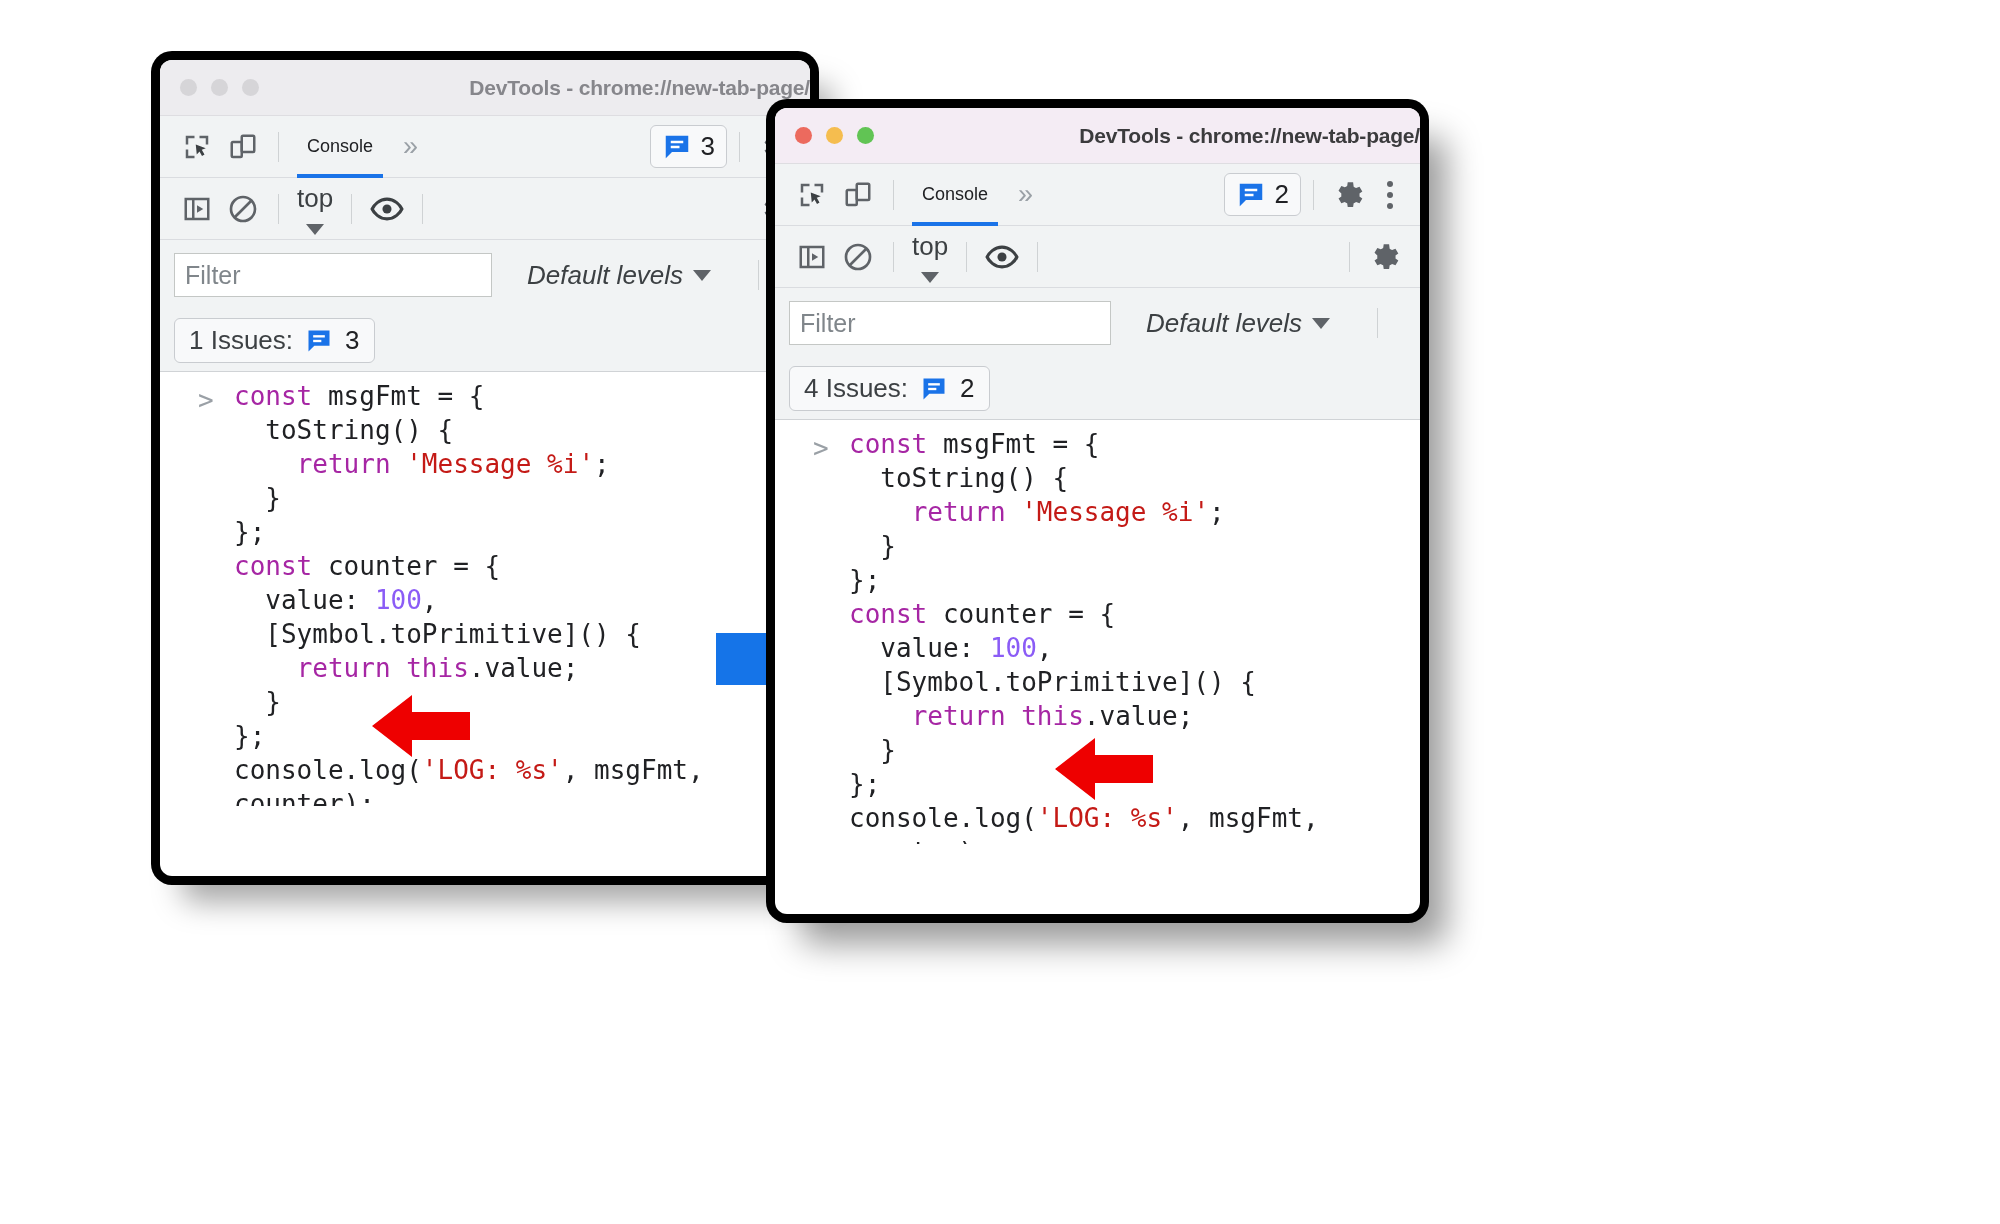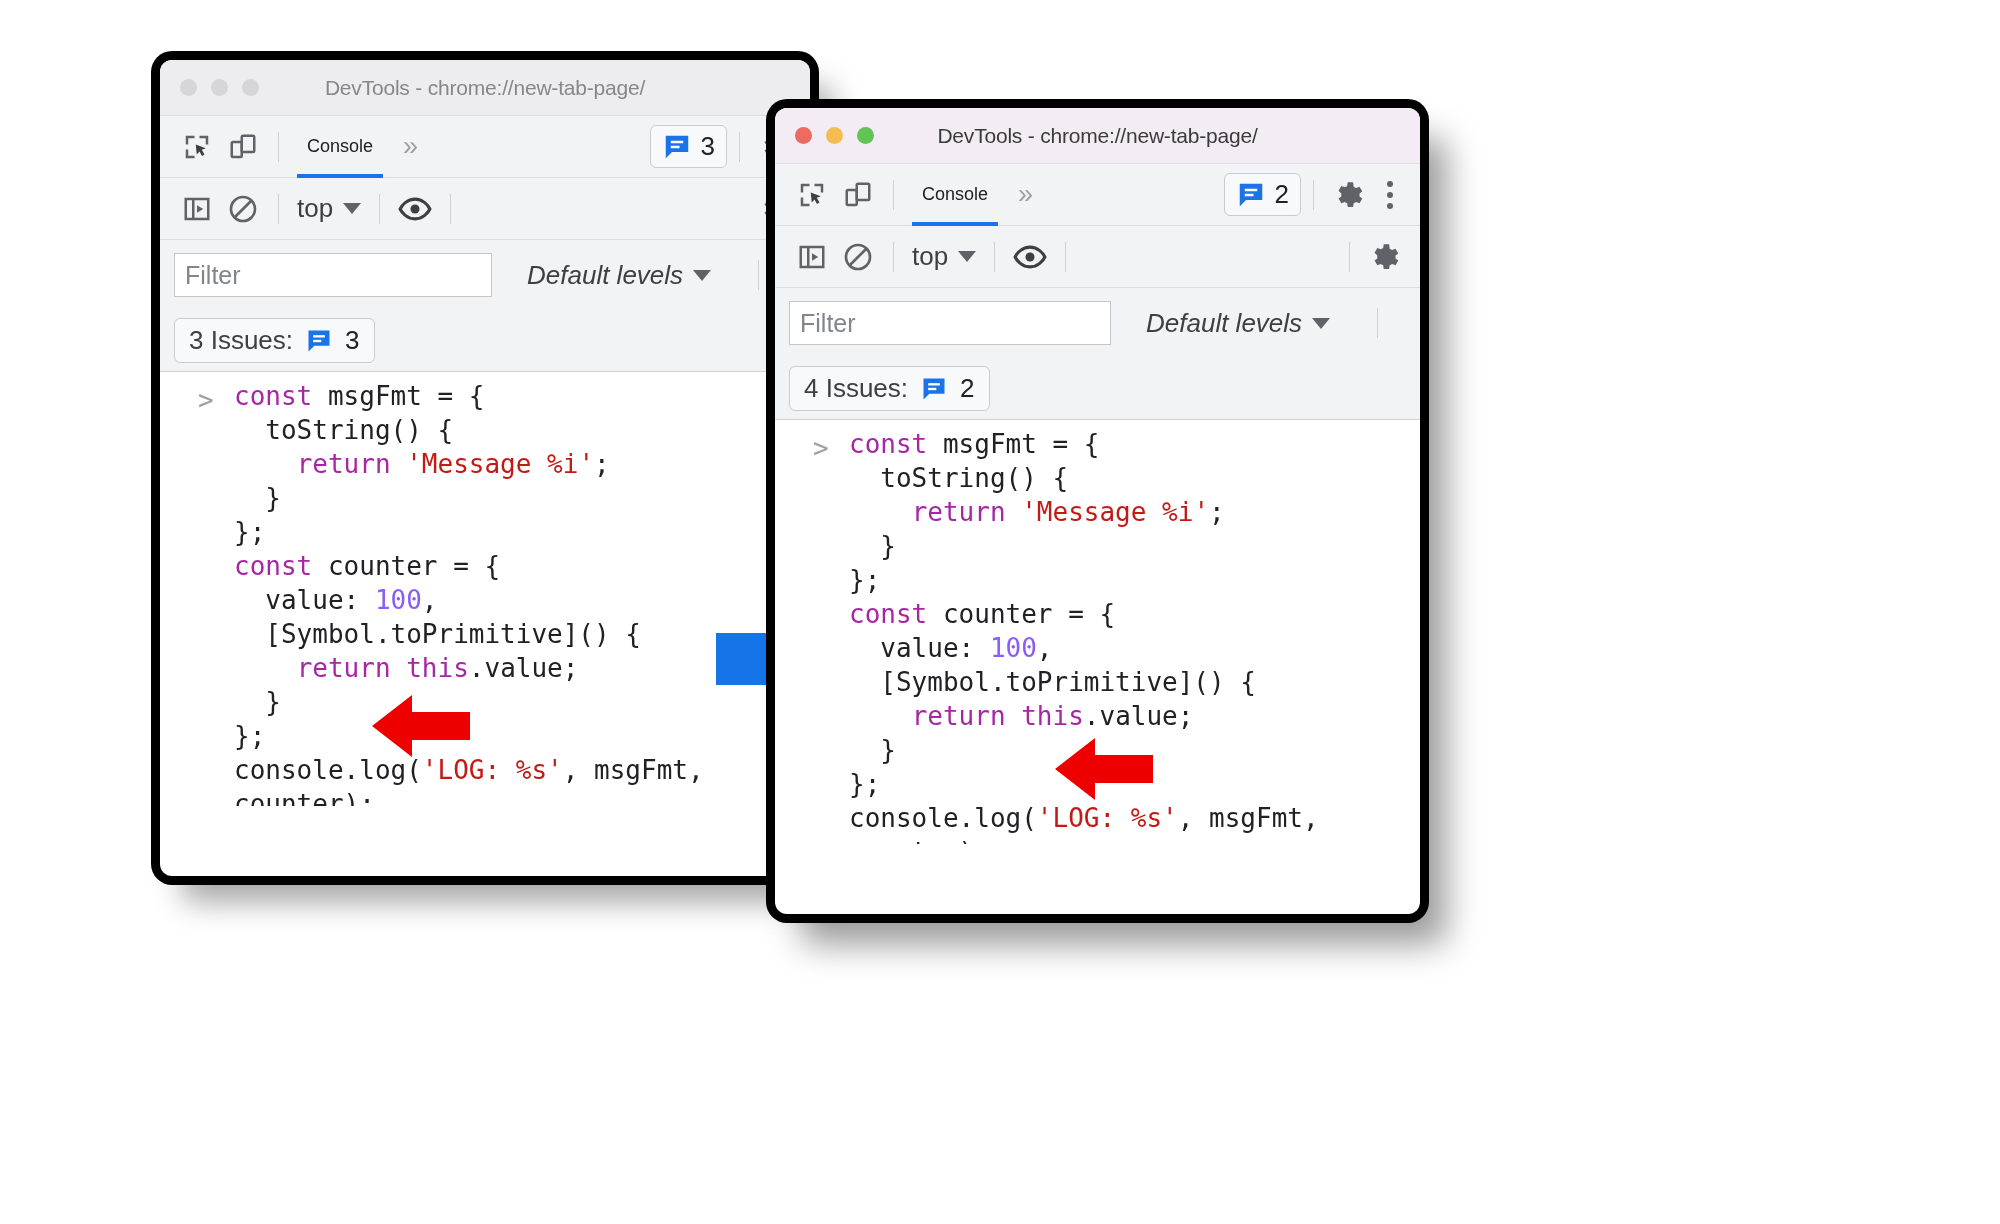--- a/index.html
+++ b/index.html
@@ -22,22 +22,22 @@
   .titlebar {
     height: 56px;
     display: flex;
     align-items: center;
     position: relative;
     border-bottom: 1px solid #dedde1;
   }
   .lights { display:flex; gap: 14px; padding-left: 20px; align-items:center; }
   .light { width: 17px; height: 17px; border-radius: 50%; }
   .win-title {
-    position: absolute; left: 0; right: 0; text-align: center;
-    font-size: 21px; font-weight: normal; letter-spacing: -0.2px;
+    position: absolute; left: 0; right: 0; text-align: right;
+    font-size: 21px; font-weight: bold; letter-spacing: -0.2px;
     pointer-events: none;
   }
 
   
   .tabbar {
     height: 62px;
     display: flex;
     align-items: center;
     padding: 0 12px 0 14px;
     border-bottom: 1px solid #dadce0;
@@ -67,21 +67,21 @@
   }
   .issues-pill .num { font-size: 26px; color: #202124; }
 
   
   .ctlbar {
     height: 62px; display:flex; align-items:center;
     padding: 0 12px 0 14px;
     background: #f1f3f4;
     border-bottom: 1px solid #dadce0;
   }
-  .ctx { font-size: 26px; color: #3c4043; display:flex; align-items:center; gap:10px; padding: 0 6px;}
+  .ctx { font-size: 26px; color: #3c4043; display:flex; align-items:center; gap:10px; padding: 0 6px; flex-direction: column;}
   .caret { width:0; height:0; border-left:9px solid transparent; border-right:9px solid transparent; border-top:11px solid #5f6368; }
 
   
   .filterbar {
     height: 70px; display:flex; align-items:center; gap: 15px;
     padding: 0 14px; background:#f1f3f4;
   }
   .filter-input {
     height: 44px; flex: 0 0 auto;
     border: 1px solid #c4c7c5; background:#fff;
@@ -233,21 +233,21 @@
       <div class="filter-input" style="width:318px">Filter</div>
       <div class="levels">
         <span>Default levels</span>
         <span class="caret"></span>
       </div>
       <div class="vsep"></div>
     </div>
 
     <div class="issuesbar">
       <div class="issues-btn">
-        <span class="txt">3 Issues:</span>
+        <span class="txt">1 Issues:</span>
         <svg width="28" height="28" viewBox="0 0 24 24">
             <path d="M3 3h18v13H8l-5 5V3z" fill="#1a73e8"></path>
             <rect x="7" y="7" width="10" height="2" fill="#fff"></rect>
             <rect x="7" y="11" width="7" height="2" fill="#fff"></rect>
           </svg>
         <span class="num">3</span>
       </div>
     </div>
 
     <div class="console" style="height:434px">

